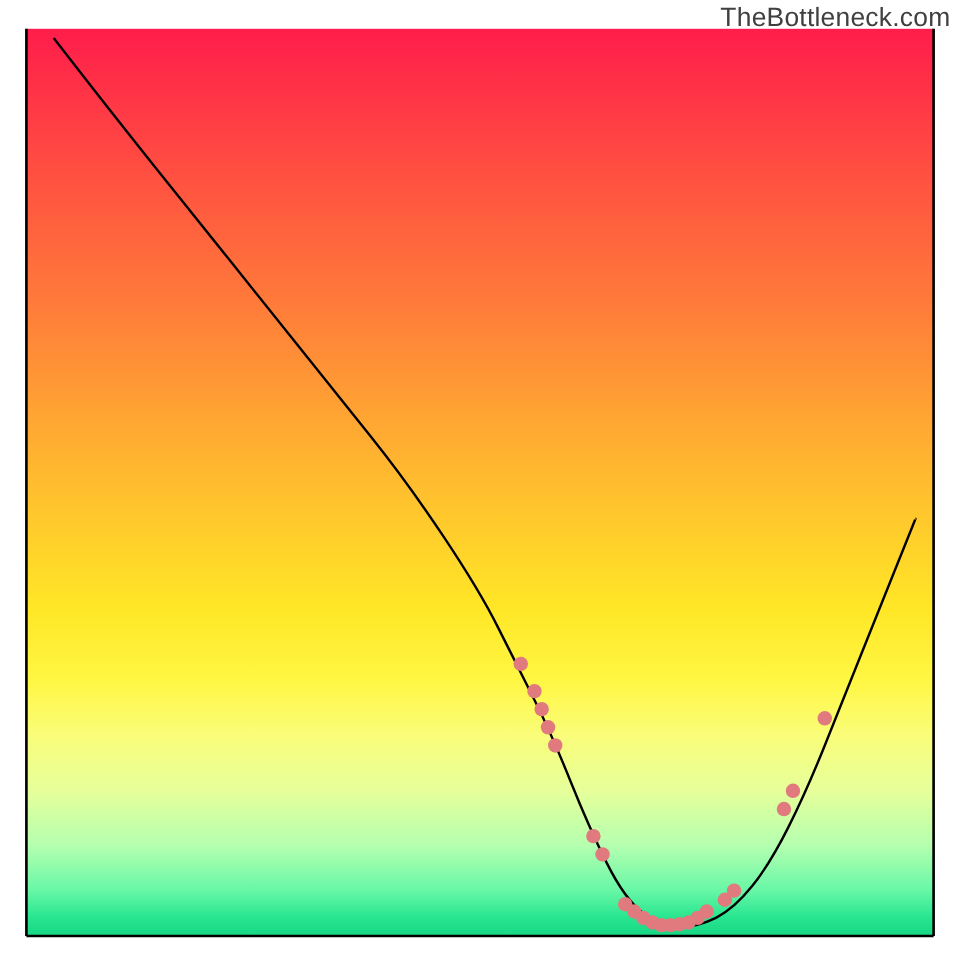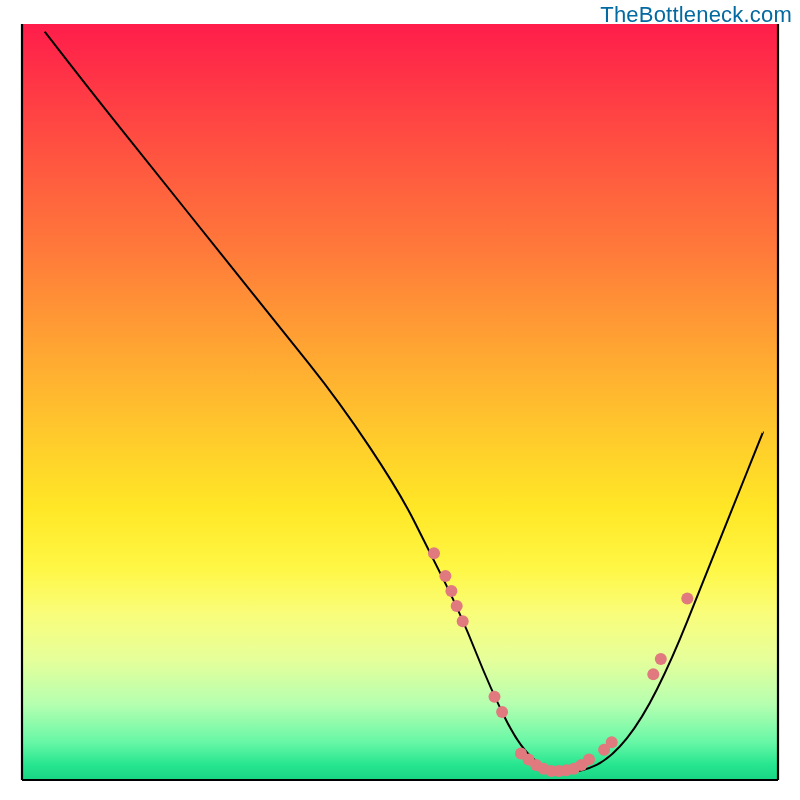--- a/index.html
+++ b/index.html
@@ -16,21 +16,21 @@
     width: 800px;
     height: 800px;
     box-sizing: border-box;
   }
   .watermark {
     position: absolute;
     top: 2px;
     right: 8px;
     font-size: 22px;
     font-weight: 400;
-    color: #0369a1;
+    color: #404040;
     letter-spacing: 0.2px;
     z-index: 5;
   }
   .plot-area {
     position: absolute;
     left: 22px;
     top: 24px;
     width: 756px;
     height: 756px;
     background: linear-gradient(to bottom,

